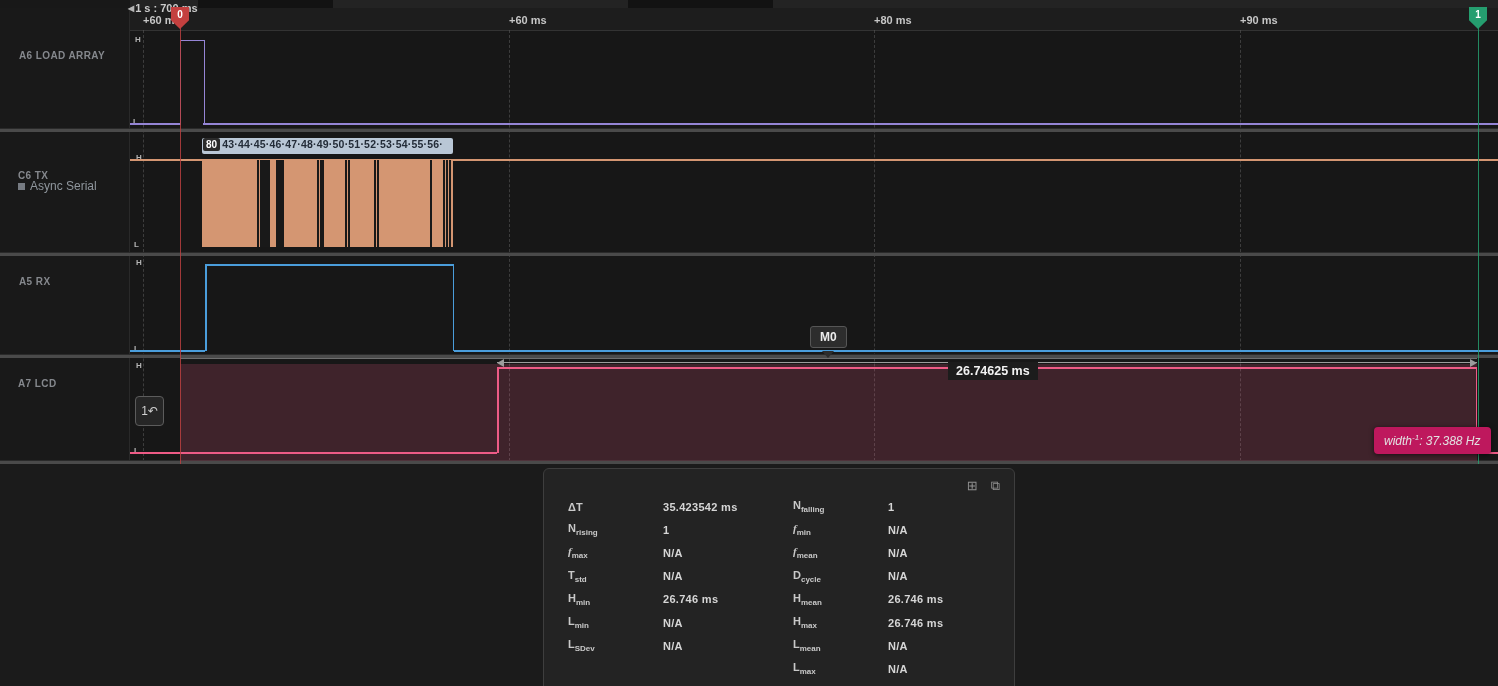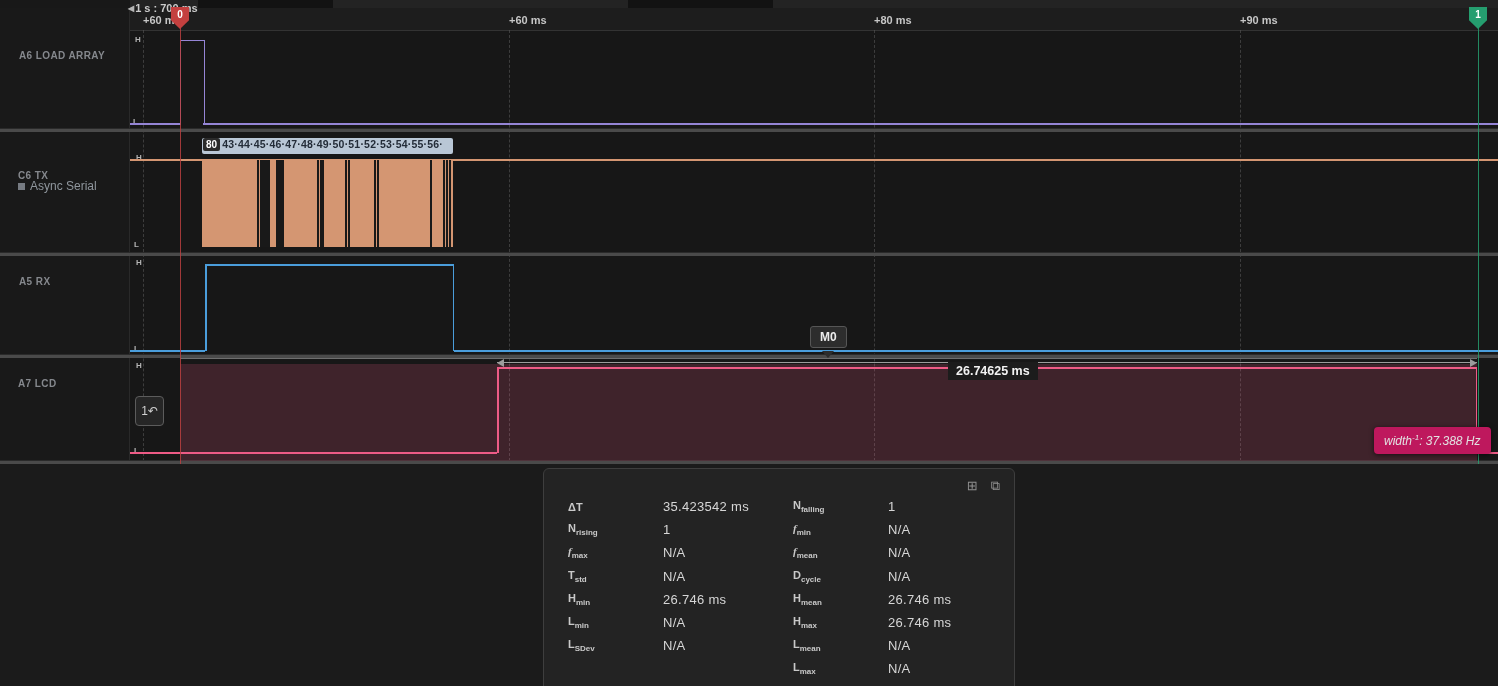--- a/index.html
+++ b/index.html
@@ -82,21 +82,21 @@
   .bottom{left:0;top:464px;width:1498px;height:222px;background:#1b1b1b;}
   .panel{left:543px;top:468px;width:470px;height:240px;background:#232323;border:1px solid #3e3e3e;
          border-radius:6px;z-index:5;}
   .panel-icons{position:absolute;right:14px;top:9px;display:flex;gap:13px;color:#909090;font-size:13px;}
   .panel-icons span{cursor:pointer;}
   .pcol{position:absolute;top:26px;}
   .pcol .prow{height:23.2px;display:flex;align-items:center;}
   .plabel{width:95px;color:#c9c9c9;font-size:11px;font-weight:bold;}
   .plabel sub{font-size:8px;font-weight:bold;}
   .plabel .it{font-style:italic;font-family:"Liberation Serif",serif;}
-  .pvalue{color:#d6d6d6;font-size:13px;font-weight:normal;letter-spacing:.3px;}
+  .pvalue{color:#d6d6d6;font-size:11px;font-weight:bold;letter-spacing:.3px;}
   .pcol1{left:24px;width:225px;}
   .pcol2{left:249px;width:205px;}
 </style>
 </head>
 <body>
 
 <div class="stage">
 
   <div class="abs topbar"></div>
   <div class="abs topbar-dark-left"></div>

